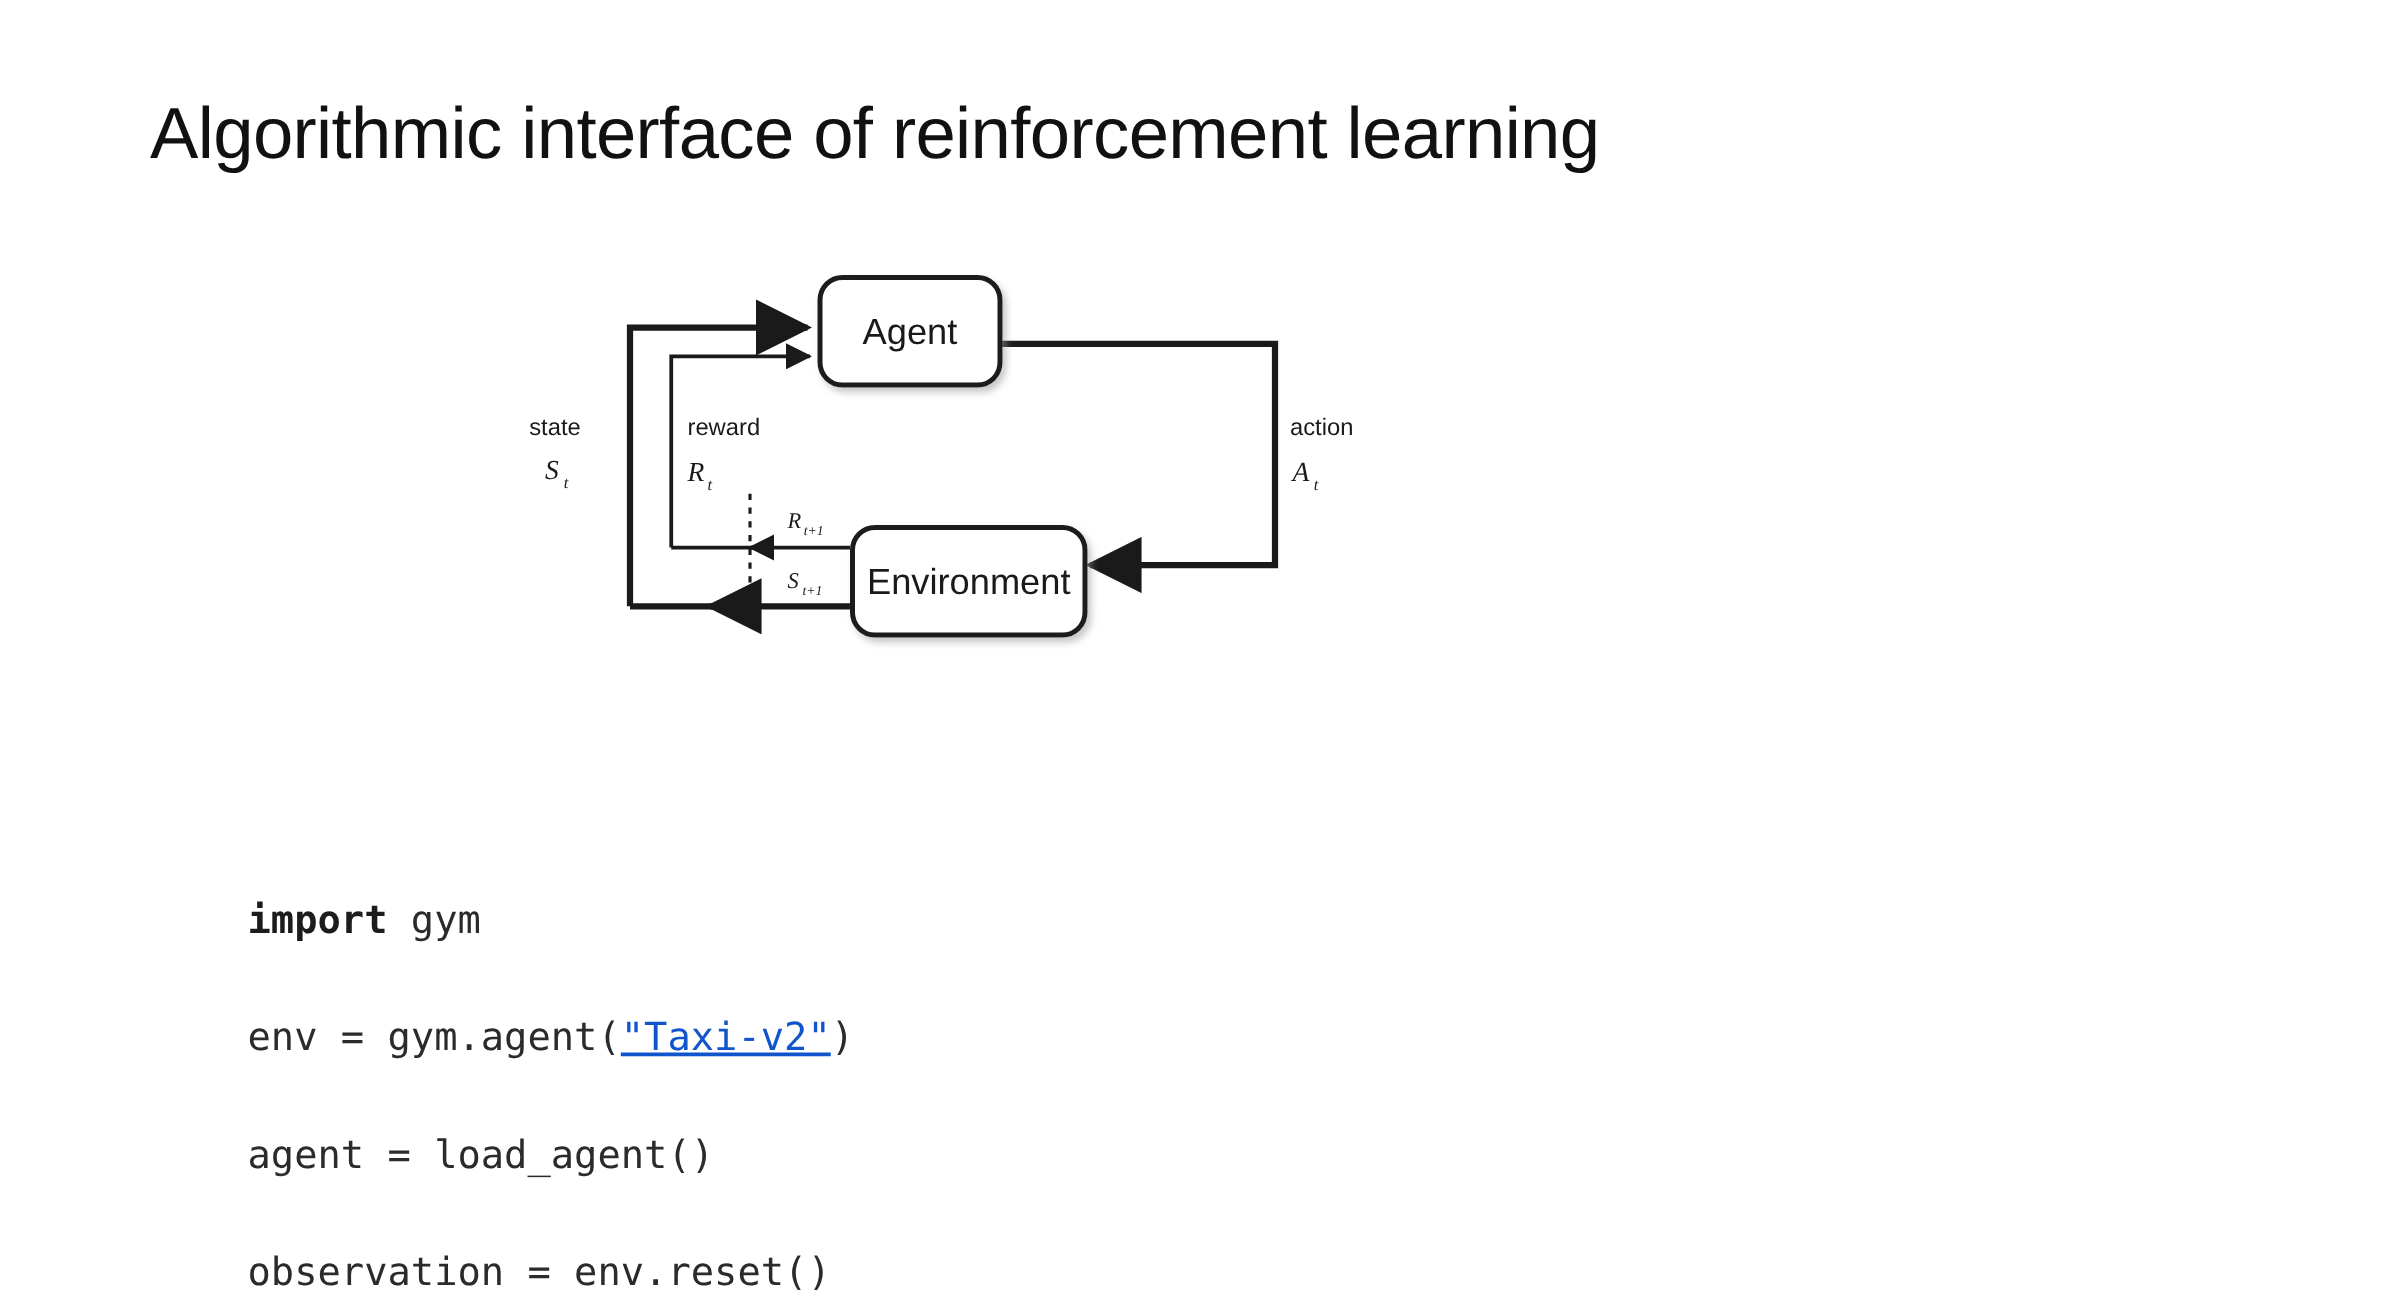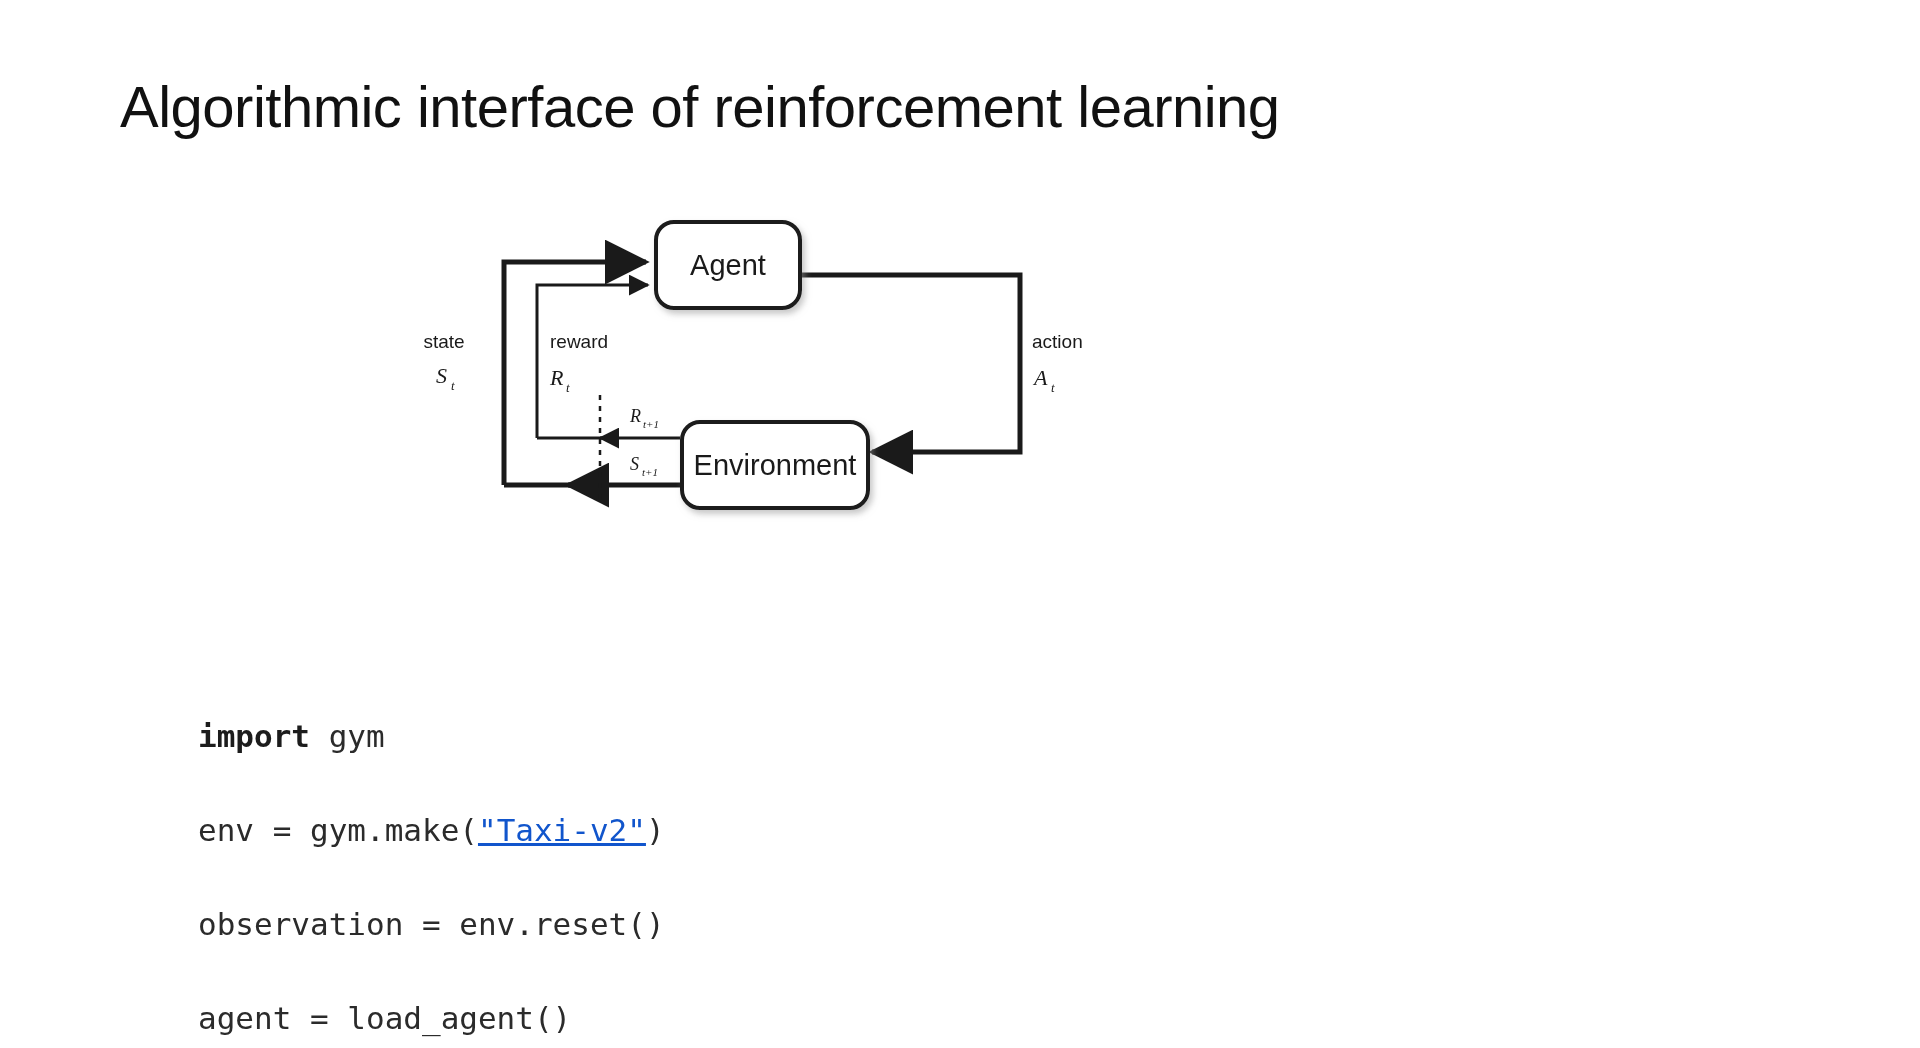--- a/index.html
+++ b/index.html
@@ -174,18 +174,18 @@
     </g>
 
     <g>
       <text x="258" y="270" class="dg-sym-sm">S</text>
       <text x="270" y="276" class="dg-sym-sub-sm">t+1</text>
     </g>
   </svg>
 </div>
 
 <pre id="code-block"><span class="ln"><span class="kw">import</span><span> gym</span></span>
-<span class="ln"><span>env = gym.make(</span><span class="lnk">"Taxi-v2"</span><span>)</span></span>
+<span class="ln"><span>env = gym.agent(</span><span class="lnk">"Taxi-v2"</span><span>)</span></span>
+<span class="ln"><span>agent = load_agent()</span></span>
 <span class="ln"><span>observation = env.reset()</span></span>
-<span class="ln"><span>agent = load_agent()</span></span>
 
 
 </pre>
 
 </body></html>

